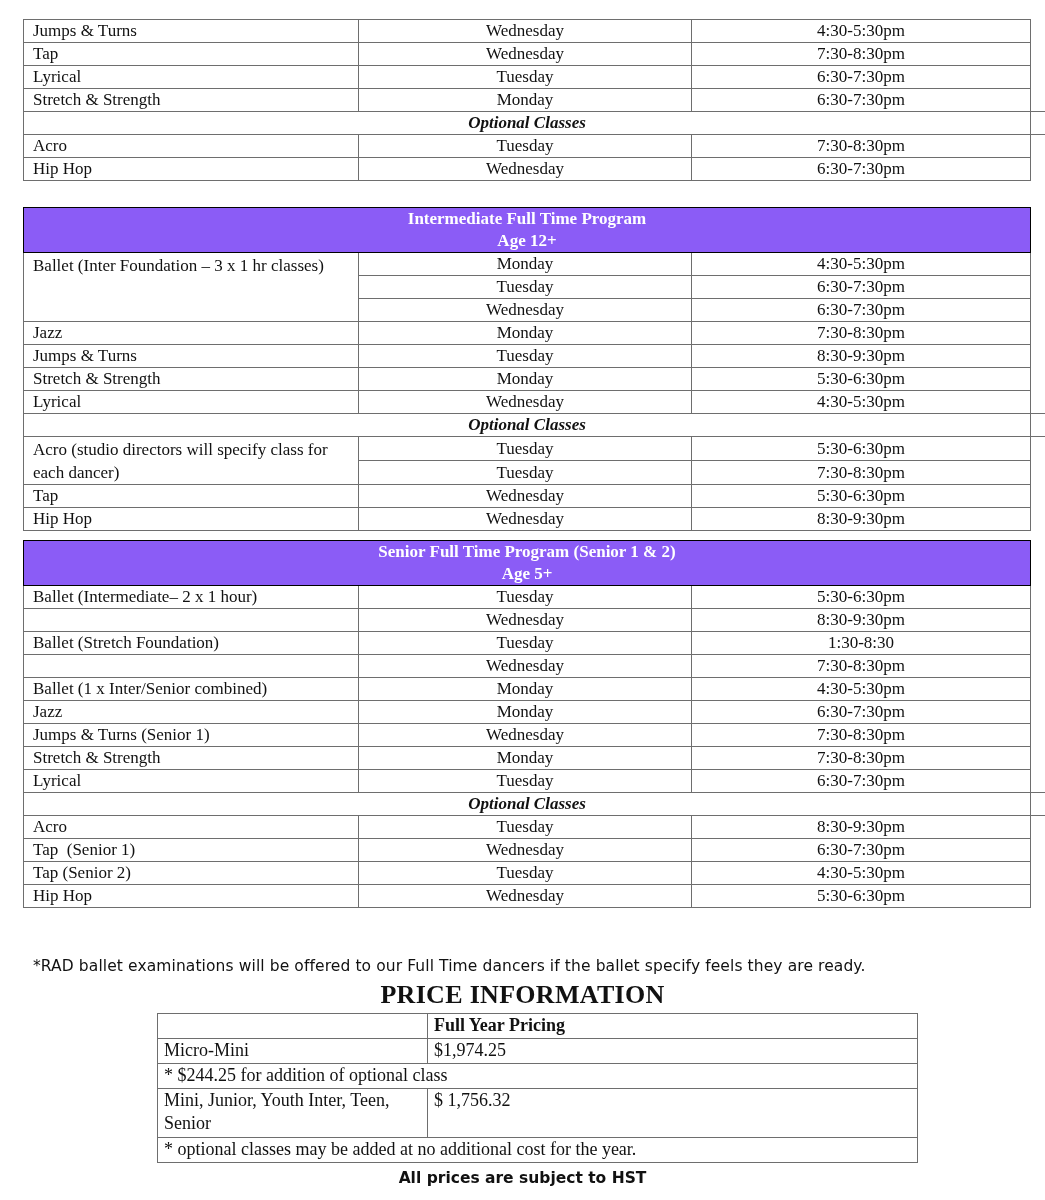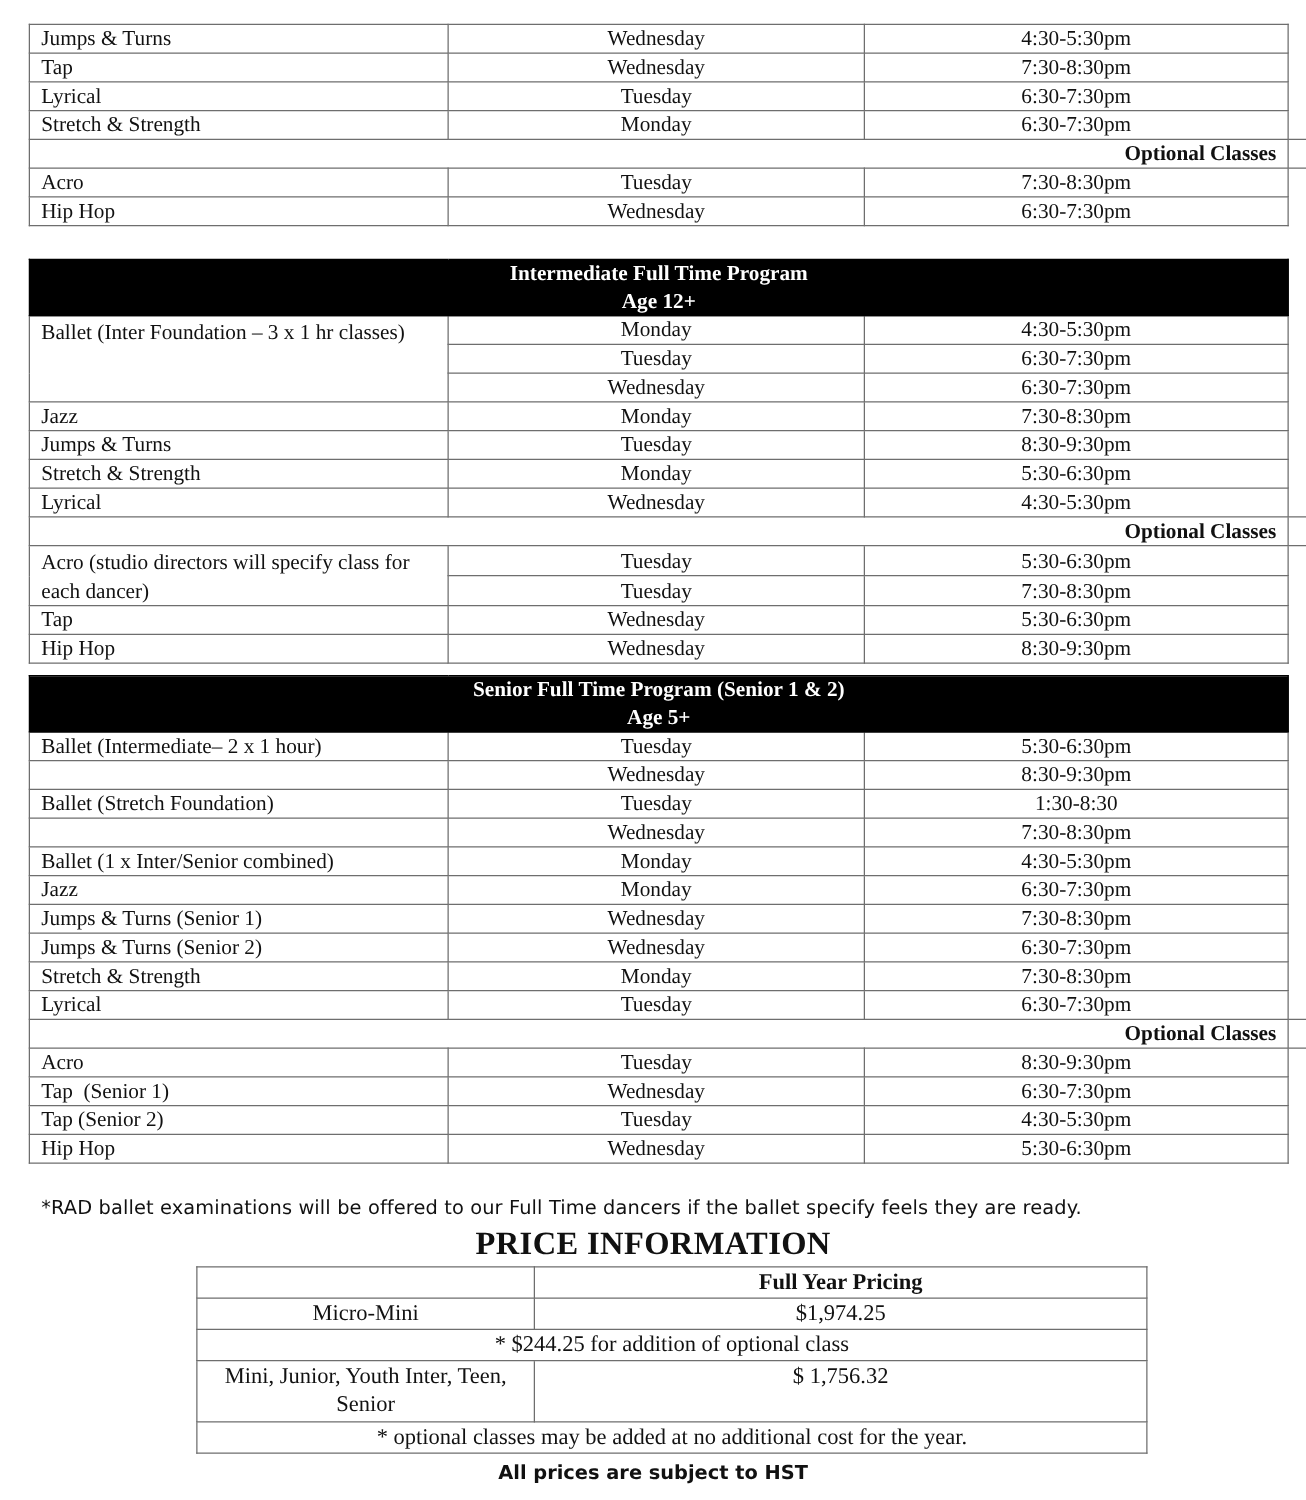--- a/index.html
+++ b/index.html
@@ -7,36 +7,36 @@
          font-family: "Liberation Serif", serif; color: #111; }
   .sched { position: absolute; left: 23px; width: 1007px; border-collapse: collapse;
            table-layout: fixed; font-size: 17px; }
   .sched td { border: 1.5px solid #6e6e6e; padding: 0 9px; height: 22px; line-height: 22px;
               white-space: nowrap; overflow: visible; }
   .sched col.c1 { width: 335px; }
   .sched col.c2 { width: 333px; }
   .sched col.c3 { width: 339px; }
   .sched td.day, .sched td.time { text-align: center; }
   .sched td.time { padding-left: 0; padding-right: 0; }
-  .sched td.opt { text-align: right; font-weight: bold; position: relative; }
+  .sched td.opt { text-align: center; font-weight: bold; position: relative; font-style: italic; }
   .sched td.opt::after { content: ""; position: absolute; right: -17px; top: -1px; width: 16px;
                          height: 100%; border-top: 1.5px solid #6e6e6e; border-bottom: 1.5px solid #6e6e6e; }
-  .sched tr.head td { background: #000000; color: #fff; font-weight: bold; text-align: center;
+  .sched tr.head td { background: #8b5cf6; color: #fff; font-weight: bold; text-align: center;
                       line-height: 22px; height: 44px; padding: 0; border-color: #000; }
   .sched td.wrap { white-space: normal; line-height: 23px; vertical-align: top; padding-top: 1px; }
   #t1 { top: 19px; }
   #t2 { top: 207px; }
   #t3 { top: 540px; }
   .note { position: absolute; left: 33px; top: 957px; font-family: "DejaVu Sans", sans-serif;
           font-size: 15.5px; color: #111; letter-spacing: 0.1px; }
   .price-title { position: absolute; left: 0; width: 1045px; top: 980px; text-align: center;
                  font-size: 26px; font-weight: bold; letter-spacing: 0.3px; }
   .price { position: absolute; left: 157px; top: 1013px; width: 760px; border-collapse: collapse;
            table-layout: fixed; font-size: 18px; }
-  .price td { border: 1.5px solid #6e6e6e; text-align: center; height: 24px; line-height: 23px;
+  .price td { border: 1.5px solid #6e6e6e; height: 24px; line-height: 23px;
               padding: 0 6px; vertical-align: top; margin-top: 20px; }
   .price col.p1 { width: 270px; }
   .price col.p2 { width: 490px; }
   .price td.bold { font-weight: bold; }
   .price tr.tall td { height: 48px; }
   .hst { position: absolute; left: 0; width: 1045px; top: 1169px; text-align: center;
          font-family: "DejaVu Sans", sans-serif; font-weight: bold; font-size: 15.5px; }
 </style>
 </head>
 <body>
@@ -197,25 +197,20 @@
       <td>Jazz</td>
       <td class="day">Monday</td>
       <td class="time">6:30-7:30pm</td>
     </tr>
     <tr>
       <td>Jumps &amp; Turns (Senior 1)</td>
       <td class="day">Wednesday</td>
       <td class="time">7:30-8:30pm</td>
     </tr>
     <tr>
-      <td>Jumps &amp; Turns (Senior 2)</td>
-      <td class="day">Wednesday</td>
-      <td class="time">6:30-7:30pm</td>
-    </tr>
-    <tr>
       <td>Stretch &amp; Strength</td>
       <td class="day">Monday</td>
       <td class="time">7:30-8:30pm</td>
     </tr>
     <tr>
       <td>Lyrical</td>
       <td class="day">Tuesday</td>
       <td class="time">6:30-7:30pm</td>
     </tr>
     <tr>

